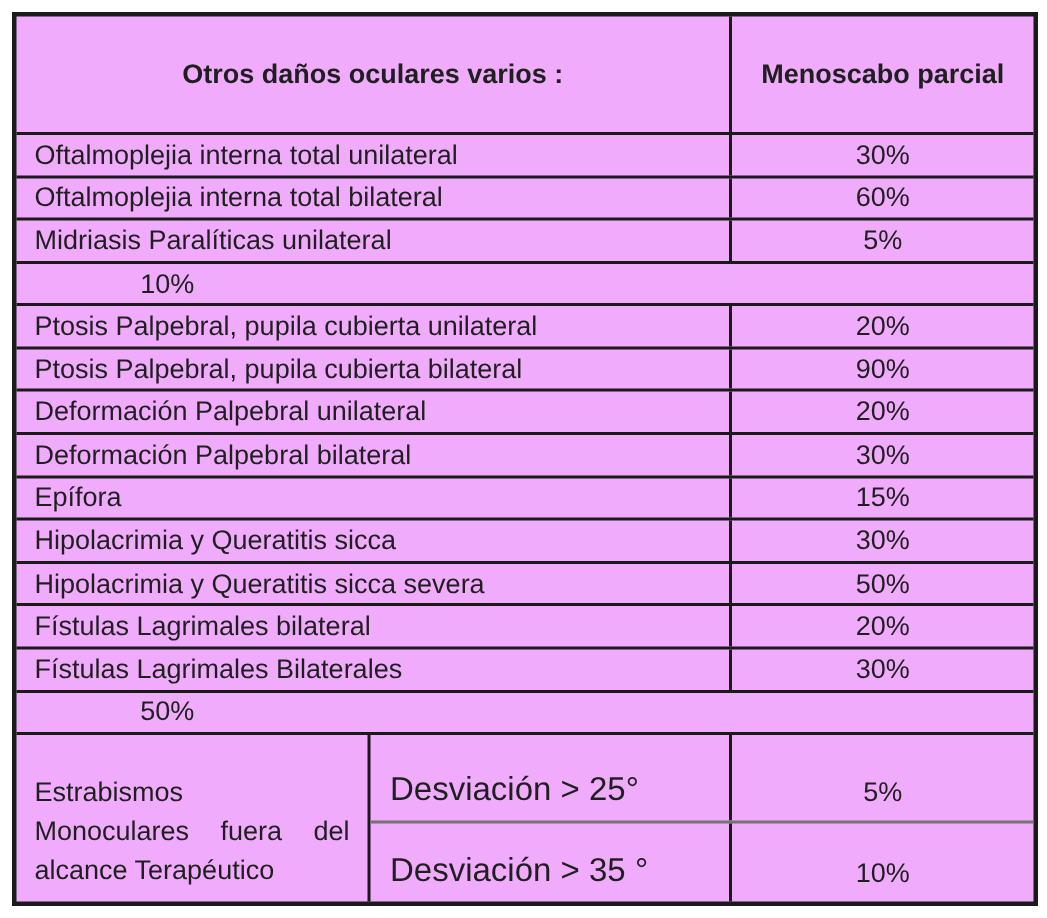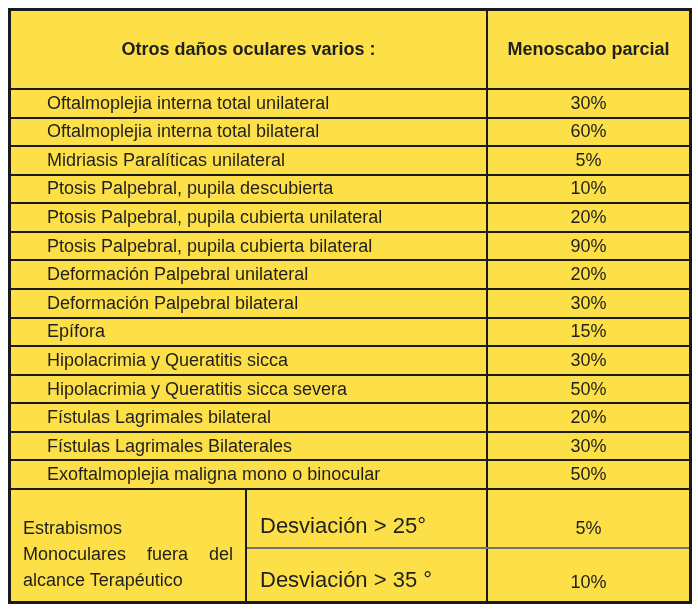--- a/index.html
+++ b/index.html
@@ -18,22 +18,21 @@
   .tbl {
     position: absolute;
     left: 8px;
     top: 8px;
     width: 684px;
     height: 596px;
     box-sizing: border-box;
     border: 3px solid #1a1a1a;
     display: flex;
     flex-direction: column;
-    background: #fde047;
-    justify-content: center;
+    background: #f0abfc;
   }
   
   .thead {
     flex: 0 0 79px;
     display: flex;
     border-bottom: 2px solid #1a1a1a;
     box-sizing: border-box;
   }
   .thead .hcell {
     display: flex;
@@ -50,25 +49,25 @@
     flex: 1 1 0;
     display: flex;
     border-bottom: 2px solid #1a1a1a;
     box-sizing: border-box;
   }
   .brow .cond {
     flex: 1 1 auto;
     border-right: 2px solid #1a1a1a;
     display: flex;
     align-items: center;
+    padding-left: 12px;
     font-size: 18px;
     box-sizing: border-box;
     white-space: nowrap;
     overflow: hidden;
-    margin-left: 36px;
   }
   .brow .pct {
     flex: 0 0 201px;
     display: flex;
     align-items: center;
     justify-content: center;
     font-size: 18px;
     box-sizing: border-box;
   }
   
@@ -140,21 +139,20 @@
   </div>
   <div class="brow">
     <div class="cond">Oftalmoplejia interna total bilateral</div>
     <div class="pct">60%</div>
   </div>
   <div class="brow">
     <div class="cond">Midriasis Paralíticas unilateral</div>
     <div class="pct">5%</div>
   </div>
   <div class="brow">
-    <div class="cond">Ptosis Palpebral, pupila descubierta</div>
     <div class="pct">10%</div>
   </div>
   <div class="brow">
     <div class="cond">Ptosis Palpebral, pupila cubierta unilateral</div>
     <div class="pct">20%</div>
   </div>
   <div class="brow">
     <div class="cond">Ptosis Palpebral, pupila cubierta bilateral</div>
     <div class="pct">90%</div>
   </div>
@@ -180,21 +178,20 @@
   </div>
   <div class="brow">
     <div class="cond">Fístulas Lagrimales bilateral</div>
     <div class="pct">20%</div>
   </div>
   <div class="brow">
     <div class="cond">Fístulas Lagrimales Bilaterales</div>
     <div class="pct">30%</div>
   </div>
   <div class="brow">
-    <div class="cond">Exoftalmoplejia maligna mono o binocular</div>
     <div class="pct">50%</div>
   </div>
 
   <div class="group">
     <div class="group-label">
       <div>Estrabismos</div>
       <div class="jline">Monoculares fuera del</div>
       <div>alcance Terapéutico</div>
     </div>
     <div class="group-right">

